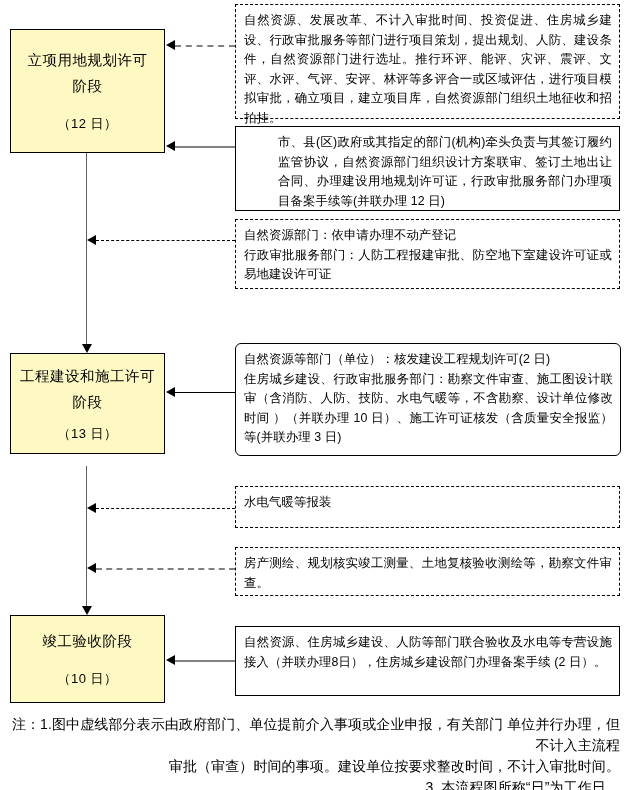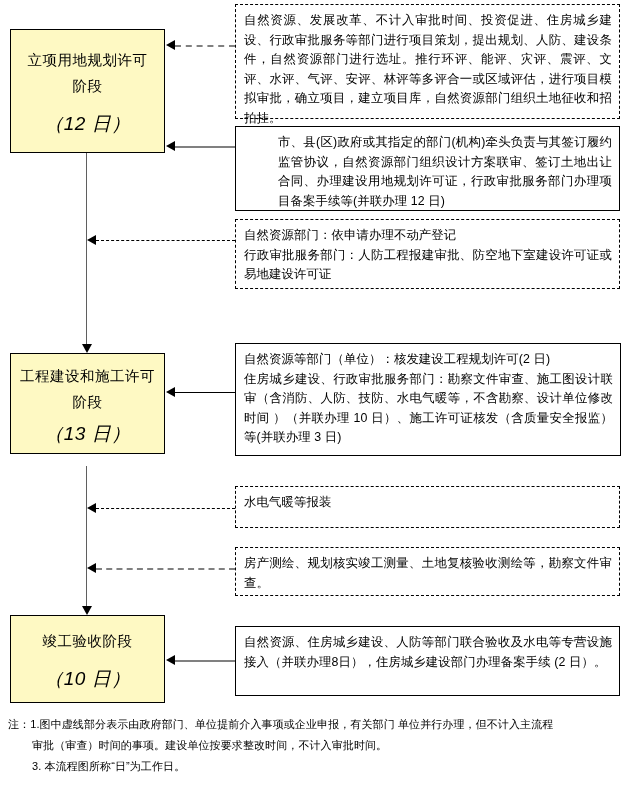--- a/index.html
+++ b/index.html
@@ -31,24 +31,23 @@
     justify-content: center;
     text-align: center;
   }
   .phase-title {
     font-size: 14.5px;
     line-height: 26px;
     letter-spacing: 0.5px;
     white-space: pre-line;
   }
   .phase-days {
-    font-size: 19px;
+    font-size: 13px;
     line-height: 22px;
     letter-spacing: 0.5px;
-    font-style: italic;
   }
   .gap-sm { height: 14px; }
   .gap-xs { height: 8px; }
 
   
   .note-box {
     position: absolute;
     box-sizing: border-box;
     background: #ffffff;
     padding: 6px 7px 6px 8px;
@@ -98,24 +97,25 @@
   }
 
   
   #footer-notes {
     position: absolute;
     left: 8px;
     top: 714px;
     width: 612px;
   }
   .note-line {
-    font-size: 11px;
+    font-size: 14px;
     line-height: 21px;
     letter-spacing: 0.1px;
     white-space: pre-wrap;
+    text-align: right;
   }
   .note-line.indent { padding-left: 24px; }
 </style>
 </head>
 <body>
 
 <div id="canvas">
 
   <div class="phase-box" id="phase-box-1" style="left:10px; top:29px; width:155px; height:124px;">
     <div class="phase-title">立项用地规划许可
@@ -143,21 +143,21 @@
 
   <div class="note-box solid" id="note-box-2" style="left:235px; top:126px; width:385px; height:85px;padding-left:42px;">
     <div class="note-text">市、县(区)政府或其指定的部门(机构)牵头负责与其签订履约监管协议，自然资源部门组织设计方案联审、签订土地出让合同、办理建设用地规划许可证，行政审批服务部门办理项目备案手续等(并联办理 12 日)</div>
   </div>
 
   <div class="note-box dashed" id="note-box-3" style="left:235px; top:219px; width:385px; height:70px;">
     <div class="note-text">自然资源部门：依申请办理不动产登记
 行政审批服务部门：人防工程报建审批、防空地下室建设许可证或易地建设许可证</div>
   </div>
 
-  <div class="note-box solid" id="note-box-4" style="left:235px; top:343px; width:386px; height:113px;">
+  <div class="note-box solid" id="note-box-4" style="left:235px; top:343px; width:386px; height:113px;border-radius:6px;">
     <div class="note-text">自然资源等部门（单位）：核发建设工程规划许可(2 日)
 住房城乡建设、行政审批服务部门：勘察文件审查、施工图设计联审（含消防、人防、技防、水电气暖等，不含勘察、设计单位修改时间 ）（并联办理 10 日）、施工许可证核发（含质量安全报监）等(并联办理 3 日)</div>
   </div>
 
   <div class="note-box dashed" id="note-box-5" style="left:235px; top:486px; width:385px; height:42px;">
     <div class="note-text">水电气暖等报装</div>
   </div>
 
   <div class="note-box dashed" id="note-box-6" style="left:235px; top:547px; width:385px; height:49px;">
     <div class="note-text">房产测绘、规划核实竣工测量、土地复核验收测绘等，勘察文件审查。</div>

